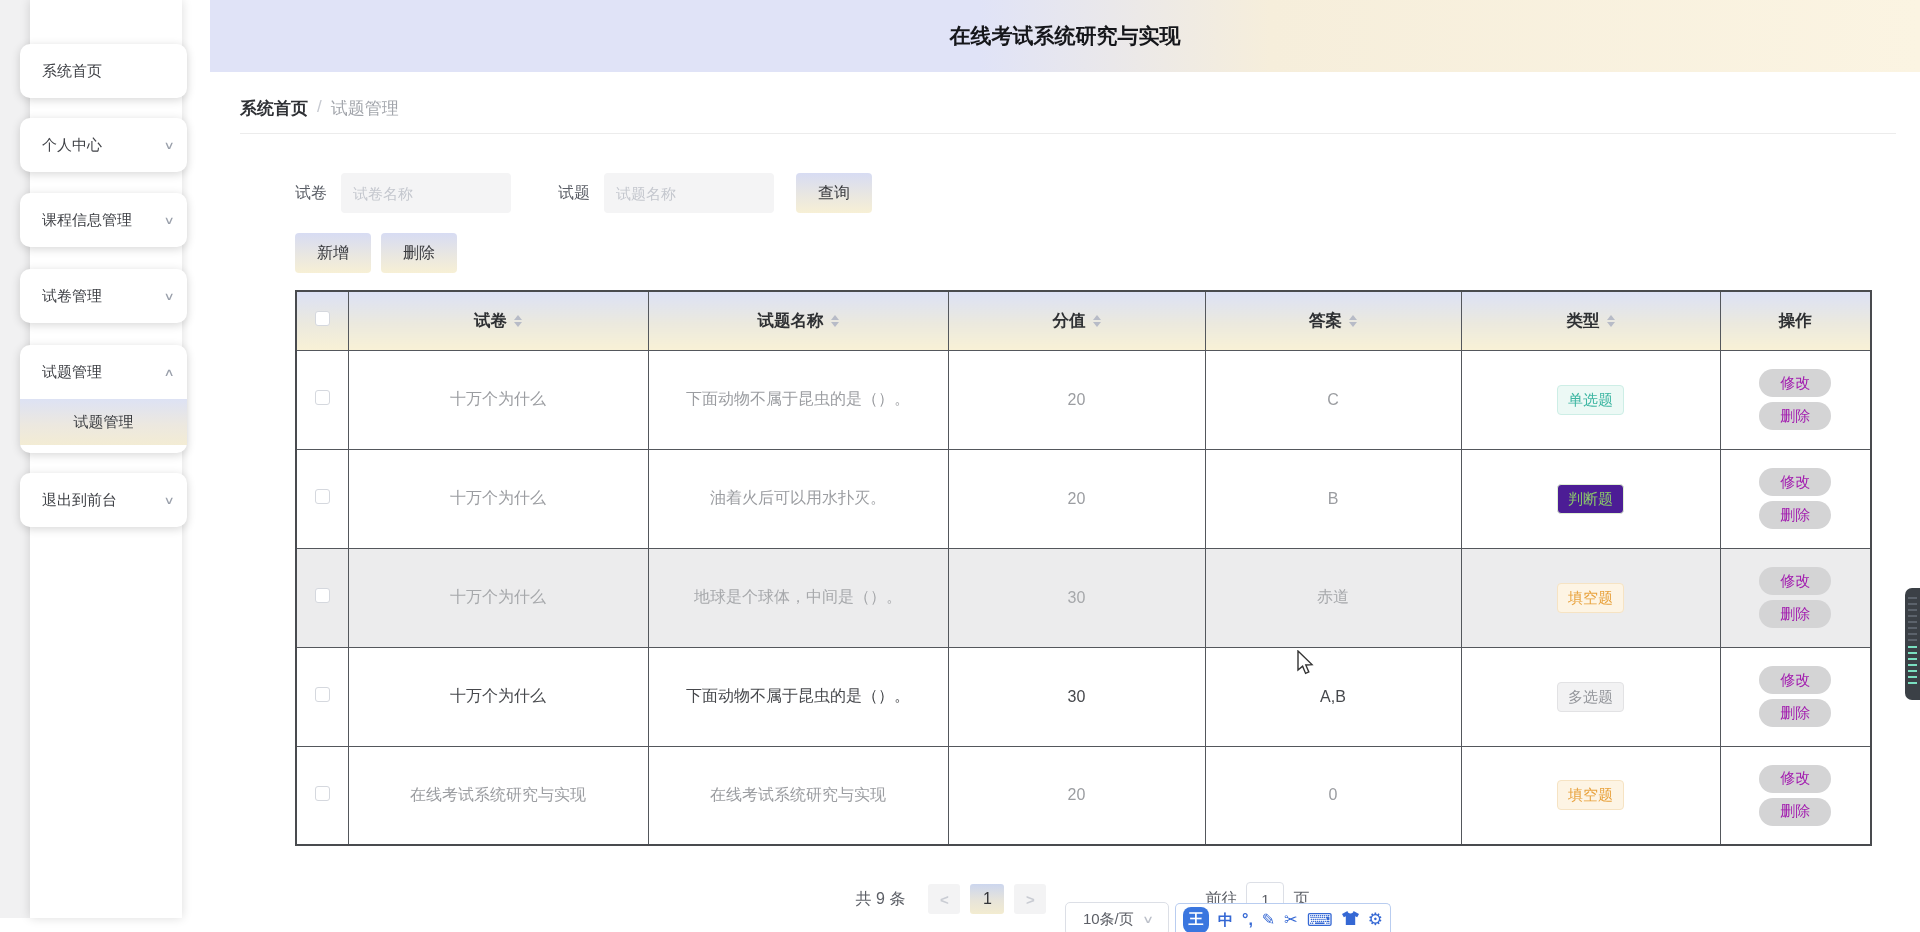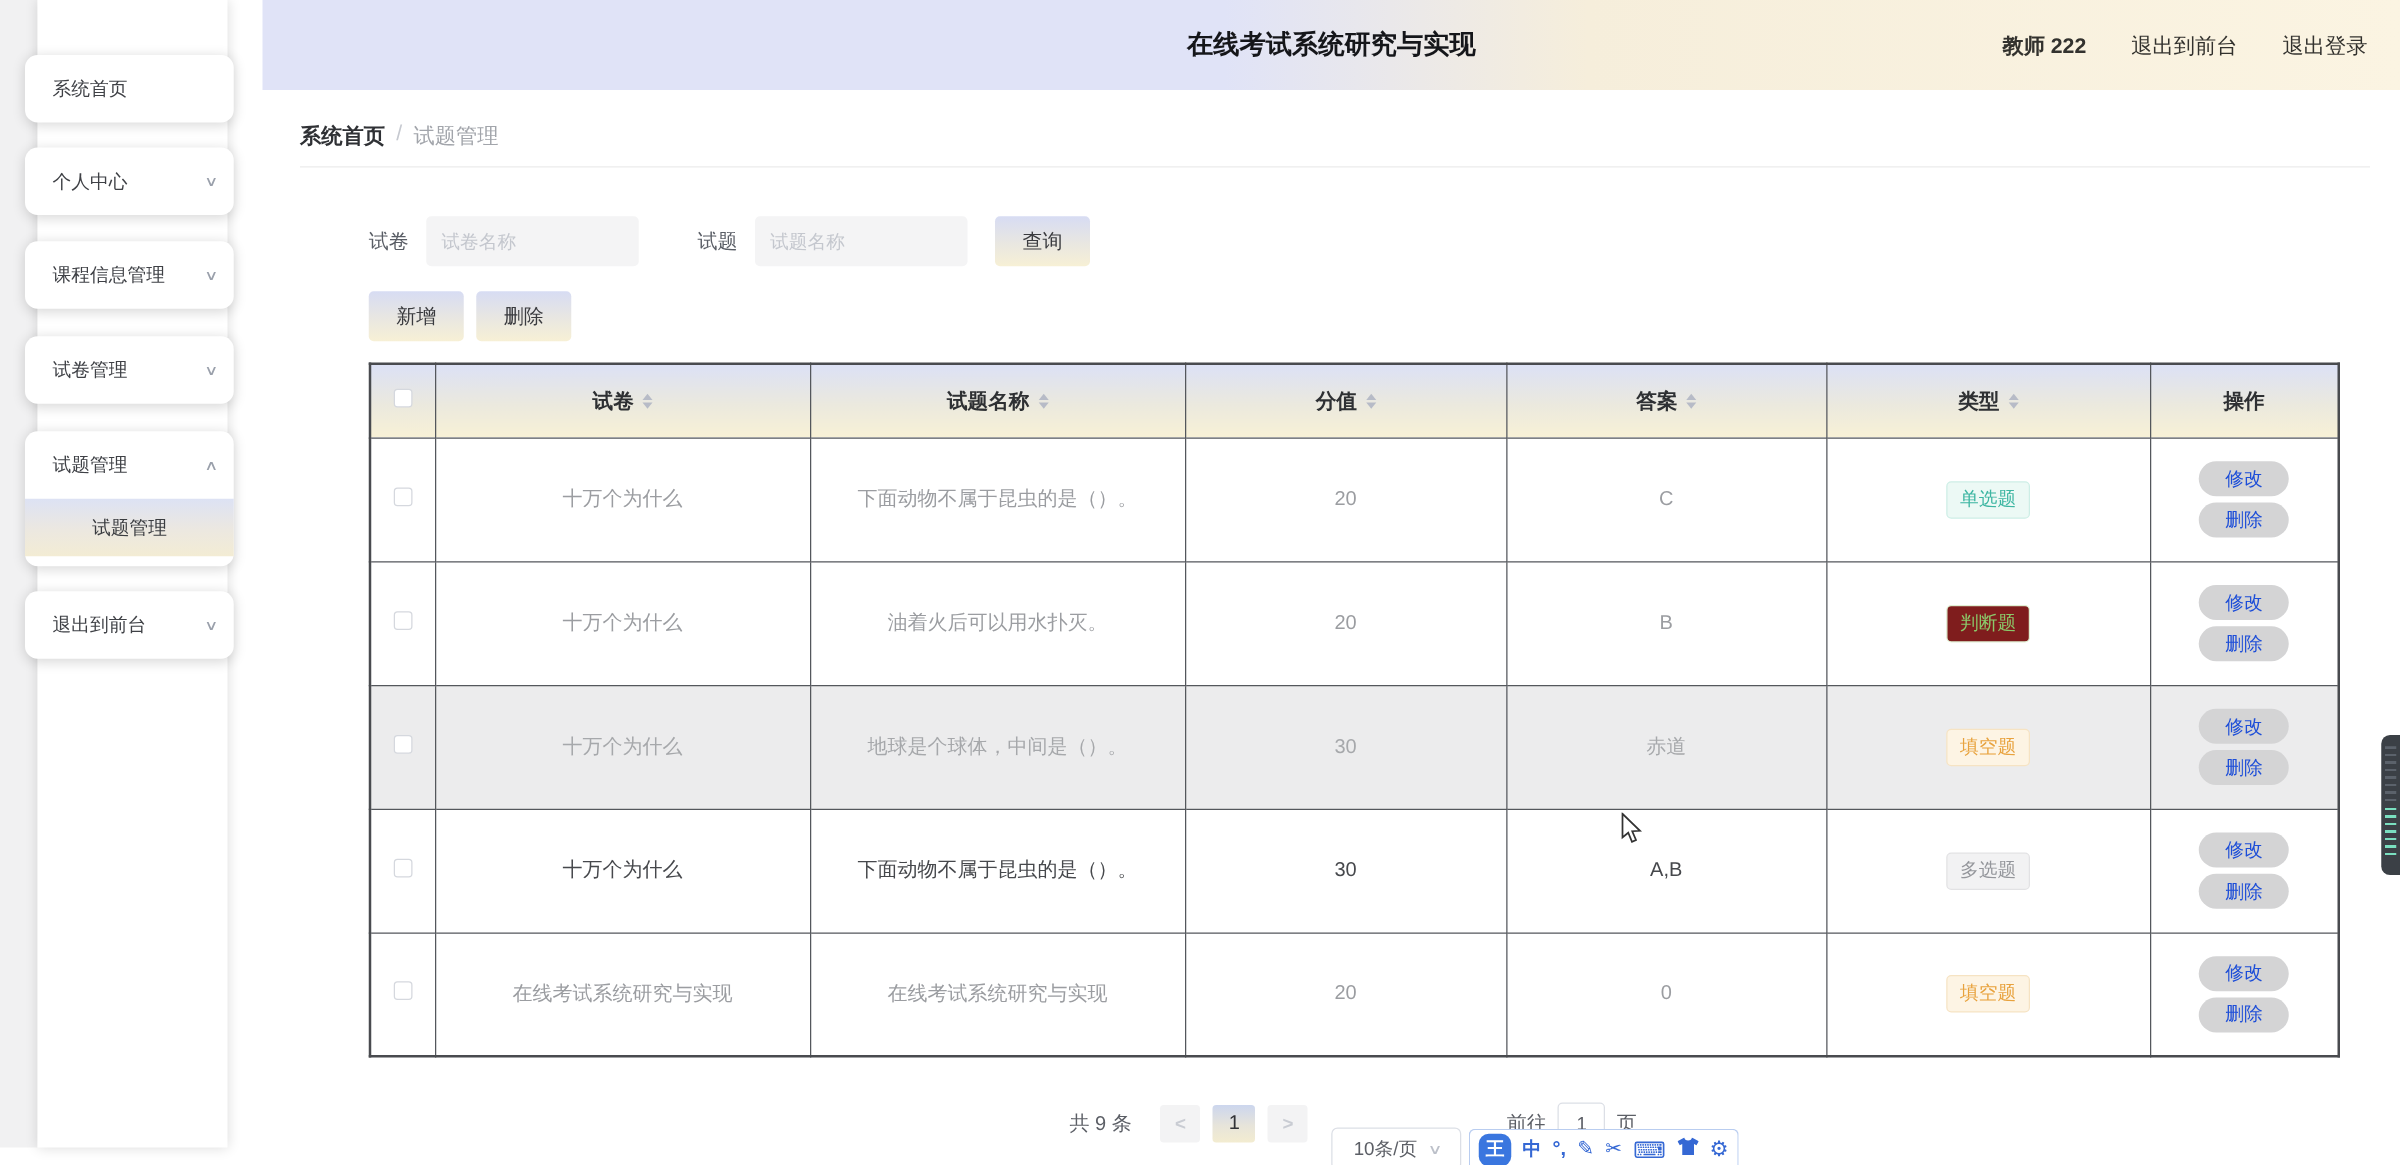--- a/index.html
+++ b/index.html
@@ -59,25 +59,25 @@
   .carets i { display:block; width:0; height:0; border-left:4px solid transparent; border-right:4px solid transparent; }
   .c-up { border-bottom:5px solid #b7bbc7; }
   .c-down { border-top:5px solid #b7bbc7; }
   .cb { display:inline-block; width:15px; height:15px; background:#fff; border:1px solid #d5d8de; border-radius:3px; cursor:pointer; }
   tr.r-faded td { color:#9b9da1; }
   tr.r-hover td { background:#ececed; color:#a6a8ab; }
   tr.r-normal td { color:#46484c; }
   .tag { display:inline-block; height:30px; line-height:28px; padding:0 10px; border-radius:4px;
     font-size:15px; border:1px solid transparent; }
   .tag-teal   { color:#3db6a2; background:#ecf9f5; border-color:#cdeee6; }
-  .tag-green  { color:#8bc96a; background:#7f1d1d; border-color:#dff0d3; }
+  .tag-green  { color:#8bc96a; background:#4c1d95; border-color:#dff0d3; }
   .tag-orange { color:#e8a23d; background:#fdf4e4; border-color:#f6e3c3; }
   .tag-gray   { color:#94969b; background:#f2f2f3; border-color:#e2e2e4; }
   .op-btn { display:block; width:72px; height:28px; margin:5px auto; border:none; border-radius:14px;
-    background:#d4d4d5; color:#1d4ed8; font-size:15px; cursor:pointer; font-family:inherit; }
+    background:#d4d4d5; color:#a21caf; font-size:15px; cursor:pointer; font-family:inherit; }
 
   
   .pagination { position:absolute; left:295px; top:862px; width:1575px; display:flex; align-items:center;
     justify-content:center; font-size:16px; color:#5c5f66; }
   .pg-total { margin-right:18px; }
   .pg-btn { width:32px; height:30px; margin:0 5px; border:none; border-radius:3px; background:#f3f3f4;
     color:#c9ccd3; font-size:15px; font-weight:bold; cursor:pointer; font-family:inherit; }
   .pg-cur { width:34px; height:30px; margin:0 5px; border:none; border-radius:3px; cursor:pointer;
     background:linear-gradient(180deg,#ccd6ee 0%,#e7e4da 55%,#f3ecd0 100%); color:#323337; font-size:16px; font-family:inherit; }
   .pg-size { margin-left:14px; width:104px; height:34px; border:1px solid #dcdfe6; border-radius:5px;
@@ -145,25 +145,20 @@
   </div>
   <div class="menu-card" style="top:473px;">
     <div class="menu-row">
         <span class="lbl">退出到前台</span>
         <span class="chev">∨</span>
       </div>
   </div>
 
   <div class="topbar">
     <div class="topbar-title">在线考试系统研究与实现</div>
-    <div class="topbar-links">
-      <span class="user">教师 222</span>
-      <span class="lnk">退出到前台</span>
-      <span class="lnk">退出登录</span>
-    </div>
   </div>
 
   <div class="breadcrumb">
     <span class="root">系统首页</span>
     <span class="sep">/</span>
     <span>试题管理</span>
   </div>
   <div class="bc-divider"></div>
 
   <div class="filters">

